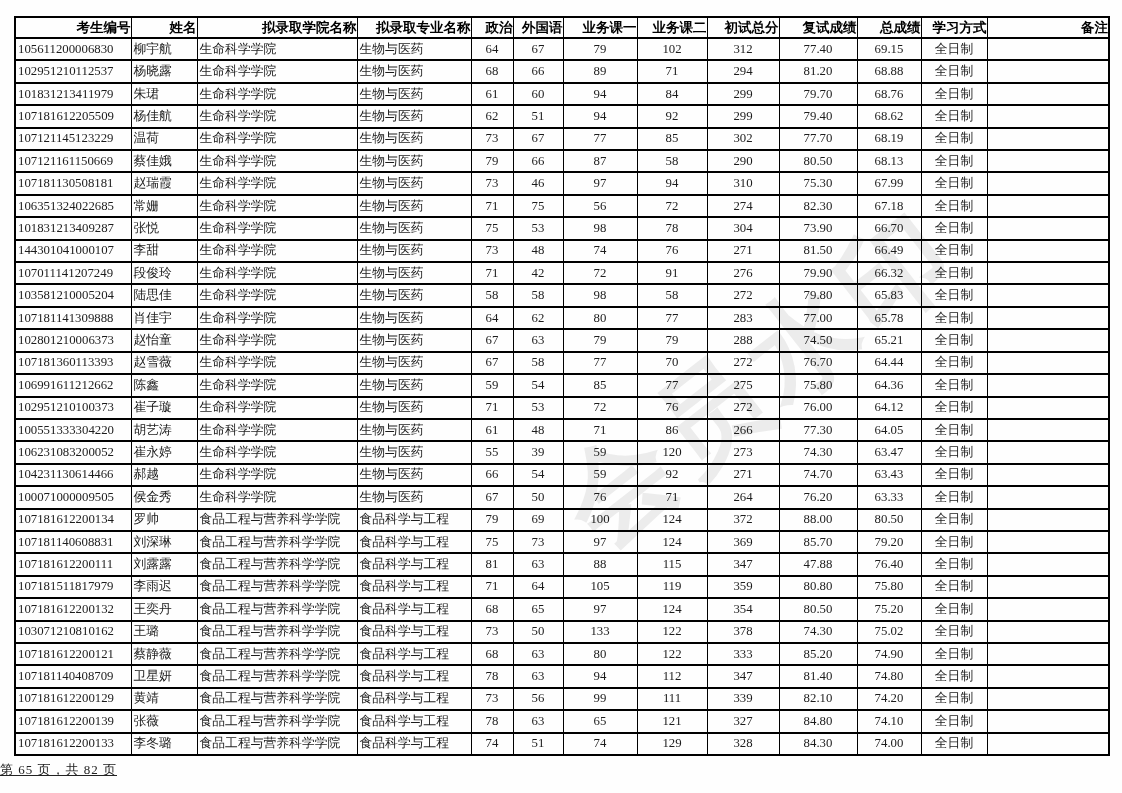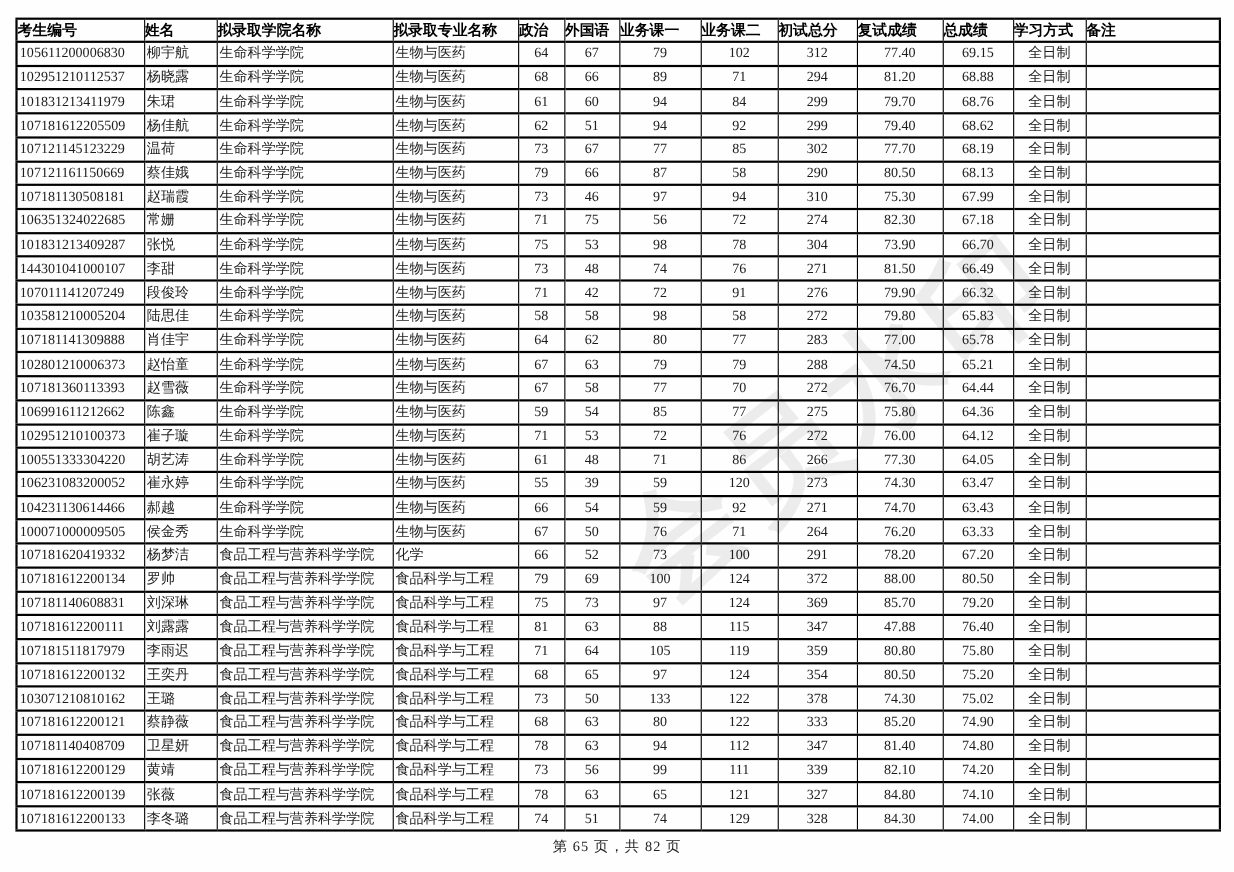--- a/index.html
+++ b/index.html
@@ -20,34 +20,35 @@
   table.roster th, table.roster td {
     border-left:1px solid #000;
     border-right:1px solid #000;
     border-top:2px solid #000;
     border-bottom:2px solid #000;
     overflow:hidden; white-space:nowrap;
     padding:0 2px;
   }
   table.roster { border:2px solid #000; }
   table.roster th {
-    font-size:13.5px; font-weight:bold; text-align:left;
+    font-size:13.5px; font-weight:bold; text-align:right;
     height:19px; line-height:19px; padding:0;
     color:#000;
   }
   table.roster td {
     font-size:12.8px; line-height:15px;
     color:#1c1c1c;
   }
   td.left  { text-align:left; padding-left:3px; }
   td.center{ text-align:center; }
   .footer {
     position:absolute; left:0; top:761px; width:100%;
-    text-align:center; font-size:13px; color:#222;
+    font-size:13px; color:#222;
     letter-spacing:1px;
+    text-decoration:underline;
   }
   .watermark {
     position:absolute; left:760px; top:378px;
     transform:translate(-50%,-50%) rotate(-38deg);
     font-size:108px; font-weight:bold; letter-spacing:8px;
     color:rgba(110,110,110,0.12);
     white-space:nowrap; pointer-events:none;
     font-family:"Liberation Sans","DejaVu Sans",sans-serif;
   }
 </style>
@@ -401,35 +402,20 @@
           <td class="center">50</td>
           <td class="center">76</td>
           <td class="center">71</td>
           <td class="center">264</td>
           <td class="center">76.20</td>
           <td class="center">63.33</td>
           <td class="center">全日制</td>
           <td class="center"></td>
         </tr>
         <tr>
-          <td class="left">107181620419332</td>
-          <td class="left">杨梦洁</td>
-          <td class="left">食品工程与营养科学学院</td>
-          <td class="left">化学</td>
-          <td class="center">66</td>
-          <td class="center">52</td>
-          <td class="center">73</td>
-          <td class="center">100</td>
-          <td class="center">291</td>
-          <td class="center">78.20</td>
-          <td class="center">67.20</td>
-          <td class="center">全日制</td>
-          <td class="center"></td>
-        </tr>
-        <tr>
           <td class="left">107181612200134</td>
           <td class="left">罗帅</td>
           <td class="left">食品工程与营养科学学院</td>
           <td class="left">食品科学与工程</td>
           <td class="center">79</td>
           <td class="center">69</td>
           <td class="center">100</td>
           <td class="center">124</td>
           <td class="center">372</td>
           <td class="center">88.00</td>

